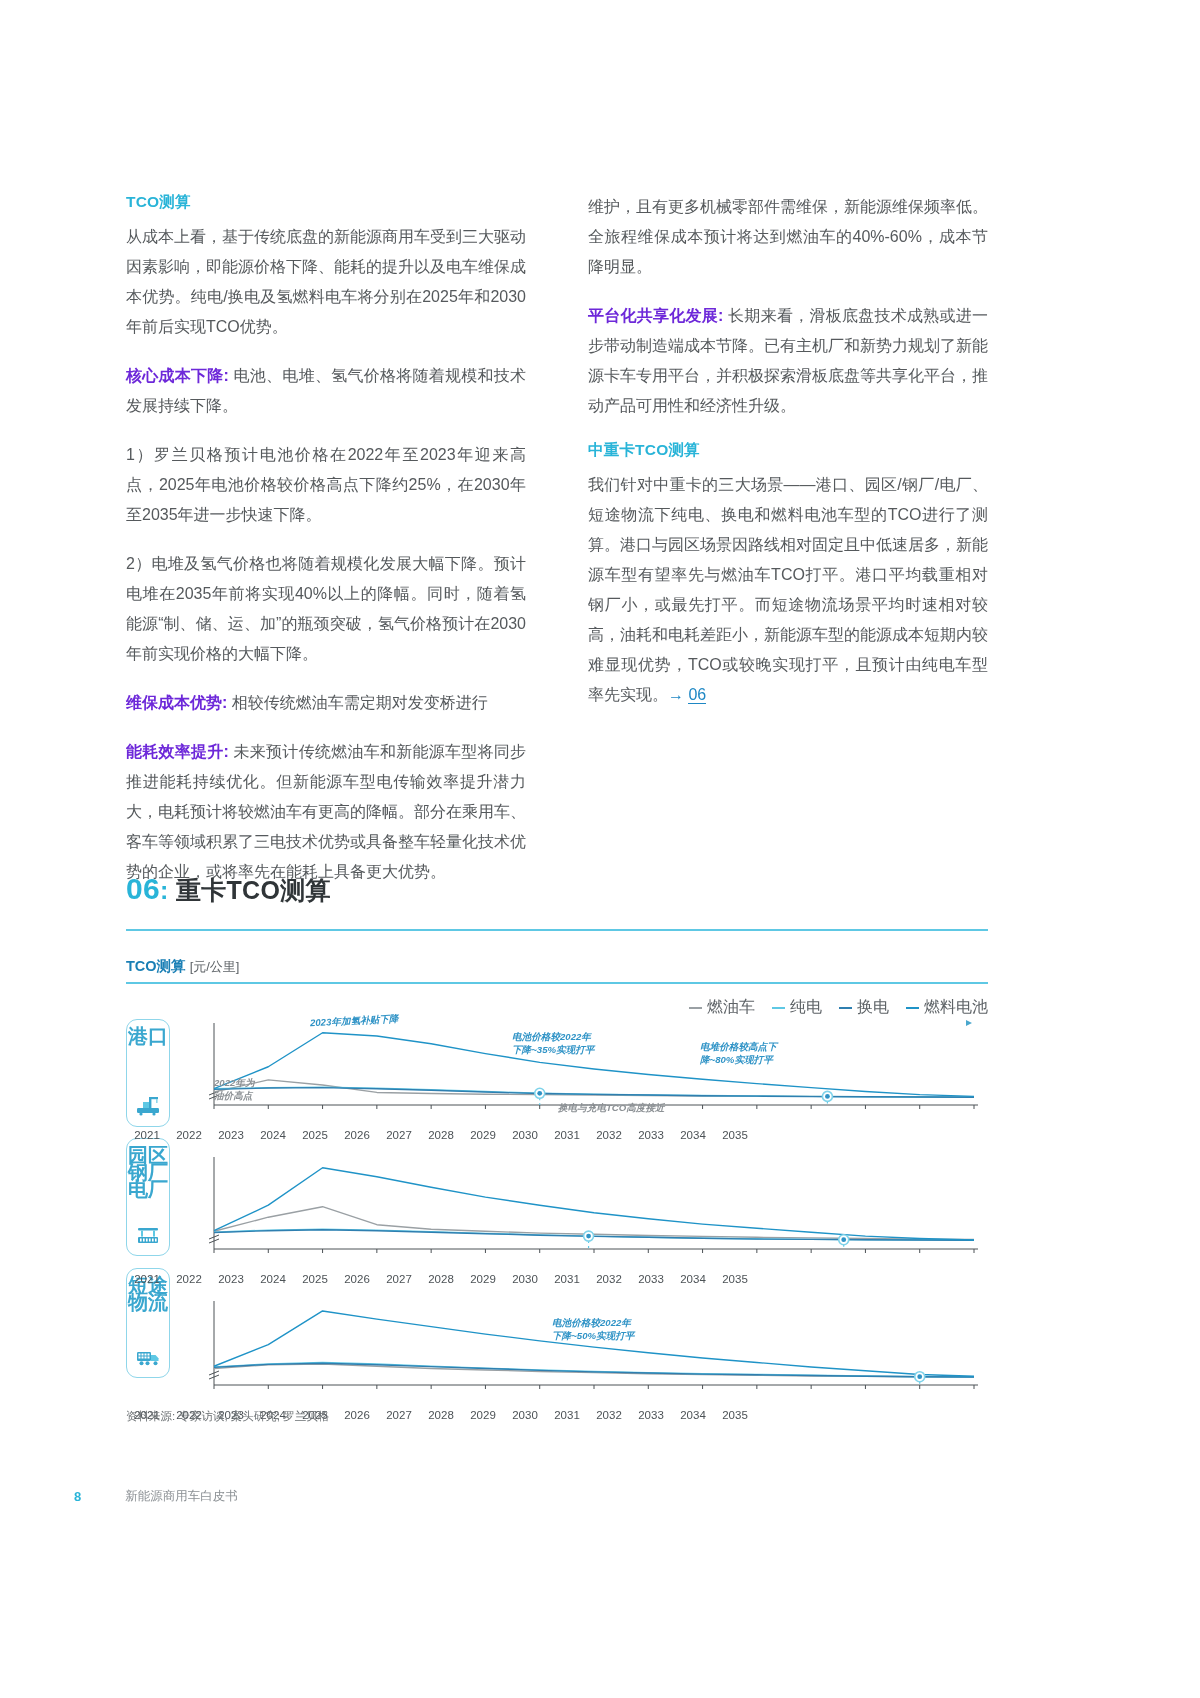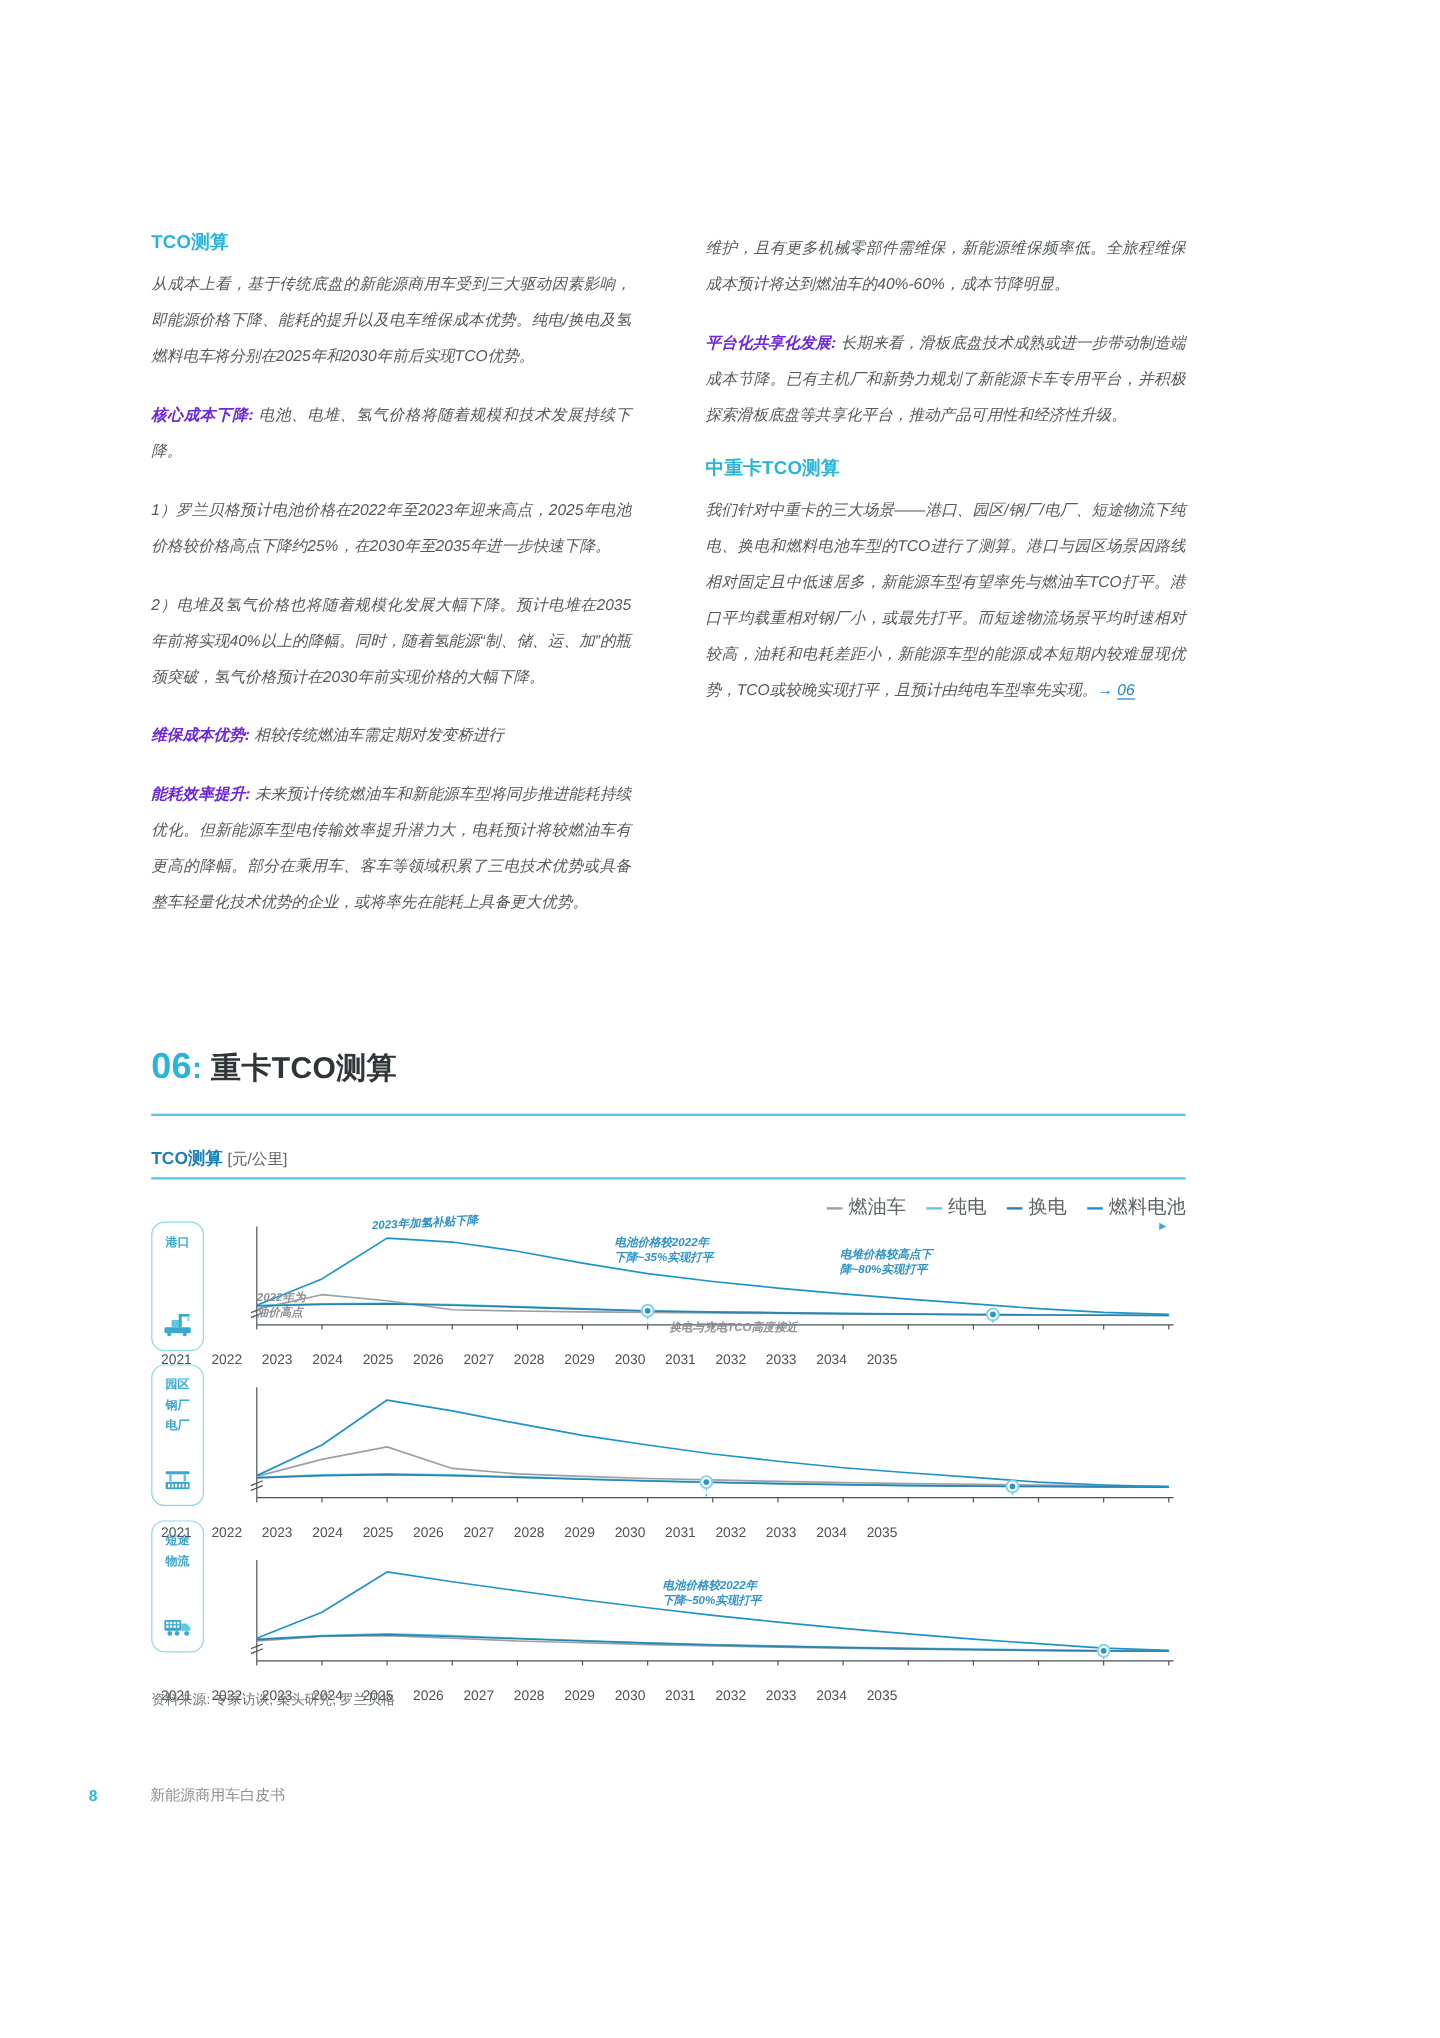--- a/index.html
+++ b/index.html
@@ -15,23 +15,22 @@
 
   
   .cols{position:absolute;left:126px;top:192px;width:862px;}
   .col{width:400px;float:left;}
   .col.right{margin-left:62px;}
   h4.sub{
     font-size:15.5px;font-weight:bold;color:#29b4d8;margin:0 0 9px 0;
     letter-spacing:.2px;
   }
   p.body{
-    font-size:13px;line-height:30px;margin:0 0 19px 0;color:#55595c;
+    font-size:16px;line-height:30px;margin:0 0 19px 0;color:#55595c;
     text-align:justify;
-    font-style:italic;
   }
   p.body b{color:#6d28d9;font-weight:bold;}
   a.xref{color:#1e87c4;text-decoration:none;border-bottom:1px solid #1e87c4;}
   .arrow{color:#1e87c4;}
 
   
   .figure{position:absolute;left:126px;top:872px;width:862px;}
   .fig-title{font-size:25px;font-weight:bold;color:#303538;letter-spacing:.3px;}
   .fig-title .num{color:#29b4d8;font-size:30px;font-weight:bold;}
   .fig-title .colon{color:#29b4d8;}
@@ -49,21 +48,21 @@
   .lg{display:flex;align-items:center;gap:5px;font-size:16px;color:#5e6367;}
   .lg .dash{display:inline-block;width:13px;height:2px;}
 
   
   .tabs{position:absolute;left:0;top:62px;width:48px;}
   .tab{
     width:44px;border:1.6px solid #8fd6ea;border-radius:11px;
     background:#fff;display:flex;flex-direction:column;align-items:center;
     justify-content:space-between;padding:8px 0 6px 0;box-sizing:border-box;
   }
-  .tab .tl{font-size:10px;font-weight:bold;color:#3aa7cf;line-height:17px;text-align:center;}
+  .tab .tl{font-size:20px;font-weight:bold;color:#3aa7cf;line-height:17px;text-align:center;}
   .tab .ti{margin-top:6px;}
 
   
   .panel{position:absolute;left:66px;width:796px;}
   .panel svg{display:block;}
   .ann{
     position:absolute;font-style:italic;font-size:9.6px;line-height:12.5px;
     font-weight:bold;
   }
   .ann.blue{color:#2f93c6;}

